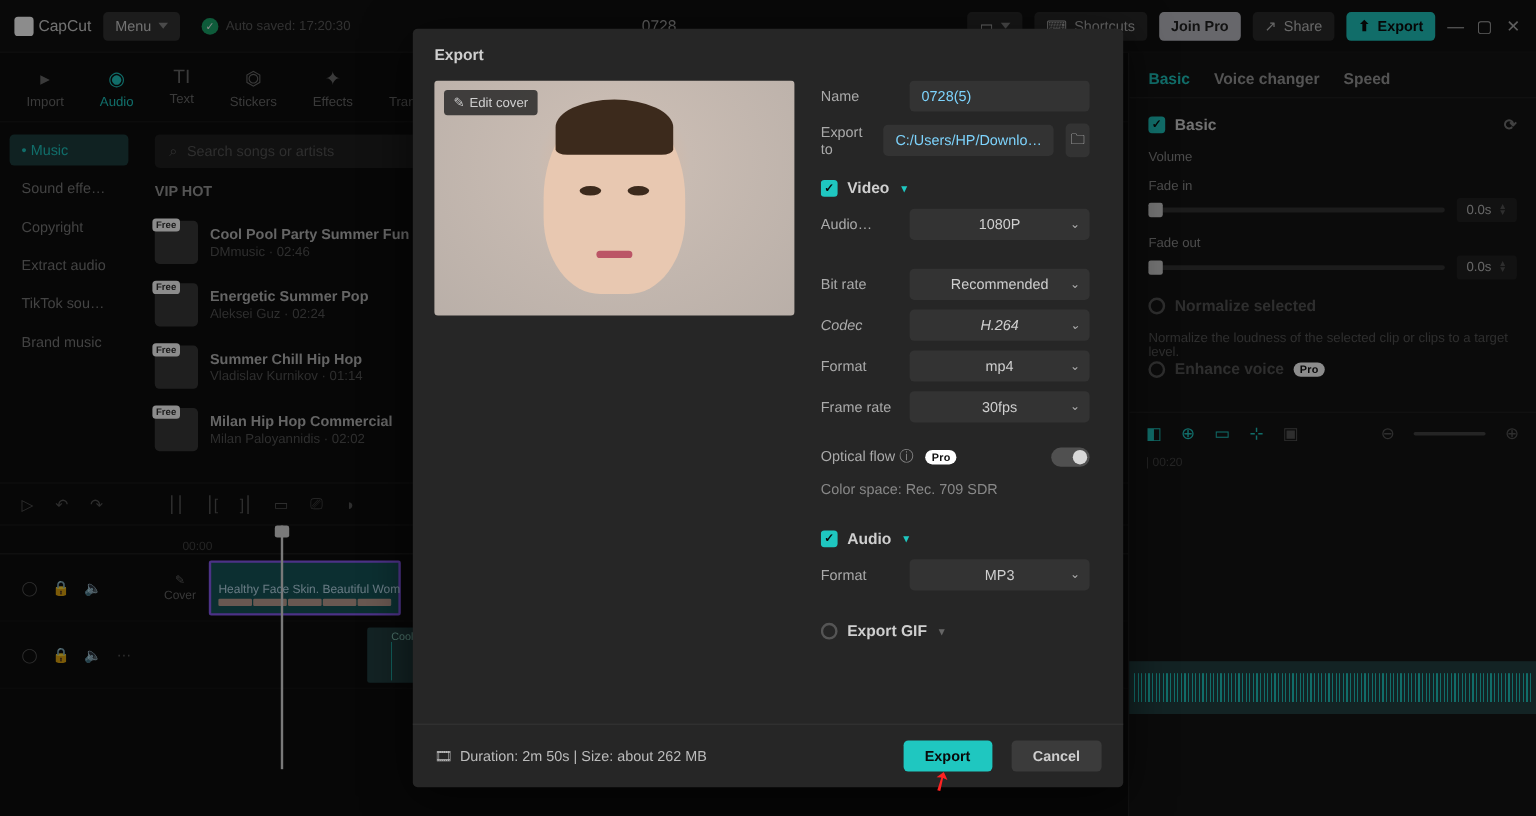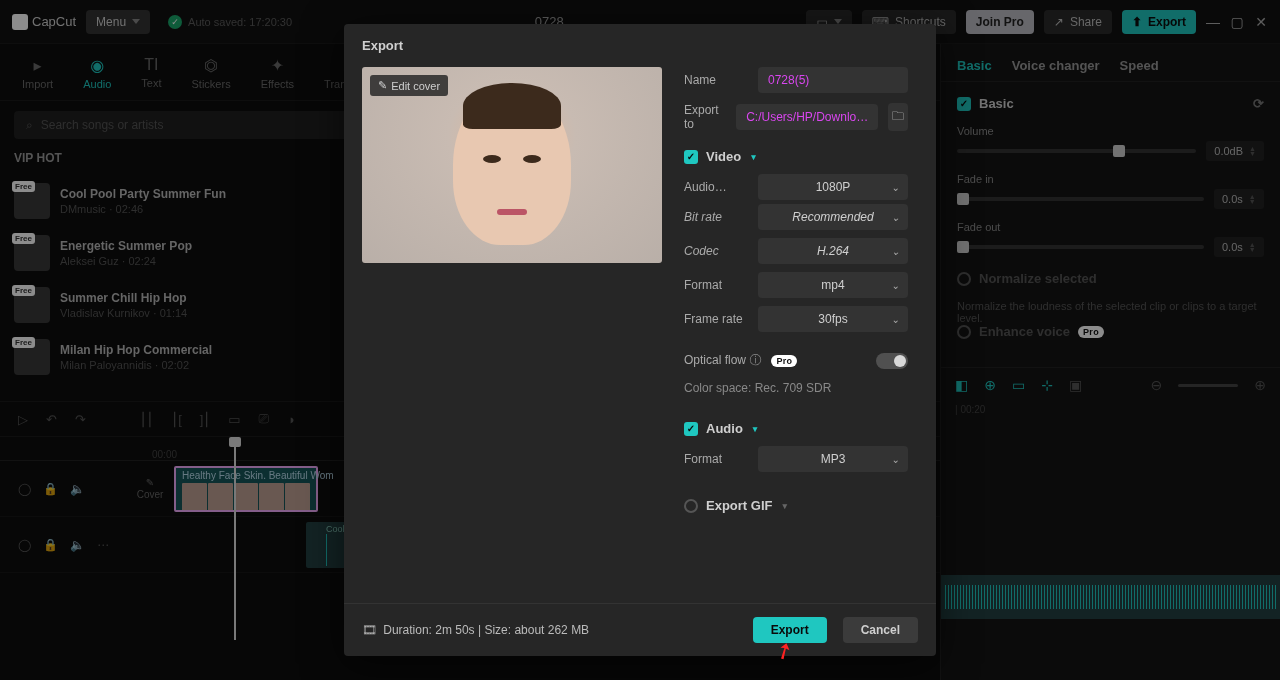--- a/index.html
+++ b/index.html
@@ -55,21 +55,21 @@
 .songmeta{ color:#555; font-size:11px;}
 .timeline{ flex:1; border-top:1px solid #1b1b1b; padding:0; position:relative;}
 .tl-tools{ display:flex; align-items:center; gap:18px; padding:9px 18px; border-bottom:1px solid #1b1b1b; color:#555; font-size:13px;}
 .tl-tools span{cursor:default;}
 .ruler{ height:24px; border-bottom:1px solid #222; display:flex; align-items:flex-end; padding-left:152px; gap:100px; color:#444; font-size:10px; position:relative;}
 .playhead{position:absolute; left:234px; top:0; bottom:-180px; width:2px; background:#ddd;}
 .playhead::before{content:''; position:absolute; top:0; left:-5px; width:12px; height:10px; background:#ddd; border-radius:2px;}
 .track{ display:flex; align-items:center; height:56px; border-bottom:1px solid #161616;}
 .trackhdr{ width:130px; display:flex; align-items:center; gap:12px; padding:0 18px; color:#555;}
 .coverbtn{ width:40px; display:flex; flex-direction:column; align-items:center; gap:1px; color:#666; font-size:10px;}
-.clip{ height:46px; background:#17565a; border:2px solid #f0abfc; border-radius:2px; display:flex; align-items:flex-start; padding:3px 6px; gap:4px; font-size:10px; color:#bde; overflow:hidden; width:144px;}
+.clip{ height:46px; background:#17565a; border:2px solid #8b5cf6; border-radius:2px; display:flex; align-items:flex-start; padding:18px 6px; gap:4px; font-size:10px; color:#bde; overflow:hidden; width:160px;}
 .clip .frames{ display:flex; height:100%; gap:1px; width:100%;}
 .clip .frame{ flex:1; background:#bfa094; border-radius:1px;}
 .audio-clip{ height:46px; background:#234043; border-radius:2px; width:41px; padding:2px 20px; font-size:9px; color:#8cb; display:flex; flex-direction:column;}
 .audio-clip .wave{flex:1; background:repeating-linear-gradient(to right,#1fc7c0 0 1px,transparent 1px 2px);}
 
 .rightpanel{ flex:1; background:#151515; border-left:1px solid #222; padding:0;}
 .rtabs{ display:flex; gap:20px; padding:14px 16px 8px; border-bottom:1px solid #222;}
 .rtab{ color:#999; font-weight:600; font-size:13px;}
 .rtab.active{ color:#1fc7c0;}
 .raccord{ padding:14px 16px;}
@@ -99,21 +99,21 @@
 .editcov{ position:absolute; top:8px; left:8px; background:rgba(40,40,40,.85); color:#cfcfcf; padding:4px 8px; border-radius:3px; font-size:11px; display:flex; gap:4px; align-items:center;}
 .face{ position:absolute; left:50%; top:18px; transform:translateX(-50%); width:118px; height:160px; background:#e8c8b1; border-radius:50% 50% 40% 40%;}
 .face::before{content:''; position:absolute; top:-2px; left:10px; right:10px; height:46px; background:#3c2a1c; border-radius:50% 50% 10% 10%;}
 .eyeL,.eyeR{position:absolute; top:70px; width:18px; height:8px; background:#3c2a1c; border-radius:50%;}
 .eyeL{left:30px;} .eyeR{right:30px;}
 .mouth{position:absolute; bottom:30px; left:50%; transform:translateX(-50%); width:30px; height:6px; background:#b56; border-radius:3px;}
 .mright{ flex:1; display:flex; flex-direction:column; gap:10px; overflow-y:auto; padding-right:10px;}
 .mright::-webkit-scrollbar{width:8px;} .mright::-webkit-scrollbar-thumb{background:#444; border-radius:4px;}
 .frow{ display:flex; align-items:center; gap:10px;}
 .flbl{ width:64px; color:#aaa; font-size:12px;}
-.finput{ flex:1; background:#333; border-radius:4px; padding:6px 10px; color:#d946ef; font-size:12px; display:flex; align-items:center; justify-content:space-between;}
+.finput{ flex:1; background:#333; border-radius:4px; padding:6px 10px; color:#7dd3fc; font-size:12px; display:flex; align-items:center; justify-content:space-between;}
 .folder-btn{ width:30px; height:28px; background:#333; border-radius:4px; display:flex; align-items:center; justify-content:center; color:#cfcfcf;}
 .msection{ margin-top:8px;}
 .mshdr{ display:flex; align-items:center; gap:8px; color:#cfcfcf; font-size:13px; font-weight:600; margin-bottom:10px;}
 .tri{ color:#1fc7c0; font-size:9px; margin-left:2px;}
 .dselect{ flex:1; background:#333; border-radius:4px; padding:6px 10px; color:#cfcfcf; font-size:12px; display:flex; align-items:center; justify-content:center; position:relative;}
 .dchev{ position:absolute; right:8px; color:#aaa; font-size:10px;}
 .toggle{ margin-left:auto; width:32px; height:16px; background:#505050; border-radius:8px; position:relative;}
 .toggle .ball{ position:absolute; right:2px; top:2px; width:12px; height:12px; border-radius:50%; background:#d8d8d8;}
 .probadge{ background:#fff; color:#111; font-size:9px; font-weight:800; padding:1px 5px; border-radius:8px; letter-spacing:.3px;}
 .colorspace{ color:#888; font-size:12px;}
@@ -188,20 +188,28 @@
       <div class="tab">
           <span class="tabicon">✦</span>
           <span>Effects</span>
         </div>
       <div class="tab">
           <span class="tabicon">⋈</span>
           <span>Transitions</span>
         </div>
     </div>
     <div class="media">
+      <div class="cats">
+        <div class="cat active">• <span>Music</span></div>
+        <div class="cat">Sound effe…</div>
+        <div class="cat">Copyright</div>
+        <div class="cat">Extract audio</div>
+        <div class="cat">TikTok sou…</div>
+        <div class="cat">Brand music</div>
+      </div>
       <div class="listarea">
         <div class="search">
             <span>⌕</span>
             <span>Search songs or artists</span>
           </div>
         <div class="section-title">VIP HOT</div>
         <div class="song">
             <div class="thumb">
               <span class="freebadge">Free</span>
             </div>
@@ -301,29 +309,20 @@
       <span class="rtab">Speed</span>
     </div>
     <div class="raccord">
       <div class="racc-hdr">
           <span class="chk">✓</span>
           <span>Basic</span>
           <span style="margin-left:auto;color:#777">⟳</span>
         </div>
       <div class="ctrlrow">
           <div class="lbl">Volume</div>
-        <div class="sliderrow">
-            <div class="slide">
-              <div class="knob" style="left:65%"></div>
-            </div>
-            <div class="valbox">
-              <span>0.0dB</span>
-              <span class="sp">▲<br>▼</span>
-            </div>
-          </div>
         </div>
       <div class="ctrlrow">
           <div class="lbl">Fade in</div>
         <div class="sliderrow">
             <div class="slide">
               <div class="knob" style="left:0"></div>
             </div>
             <div class="valbox">
               <span>0.0s</span>
               <span class="sp">▲<br>▼</span>
@@ -414,21 +413,21 @@
             <span>Video</span>
             <span class="tri">▾</span>
           </div>
         <div class="frow">
             <span class="flbl">Audio…</span>
             <div class="dselect">
               <span>1080P</span>
               <span class="dchev">⌄</span>
             </div>
           </div>
-        <div class="frow" style="margin-top:4px;font-style:italic;">
+        <div class="frow" style="margin-top:24px;">
             <span class="flbl">Bit rate</span>
             <div class="dselect">
               <span>Recommended</span>
               <span class="dchev">⌄</span>
             </div>
           </div>
         <div class="frow" style="margin-top:8px;font-style:italic;">
             <span class="flbl">Codec</span>
             <div class="dselect">
               <span>H.264</span>

